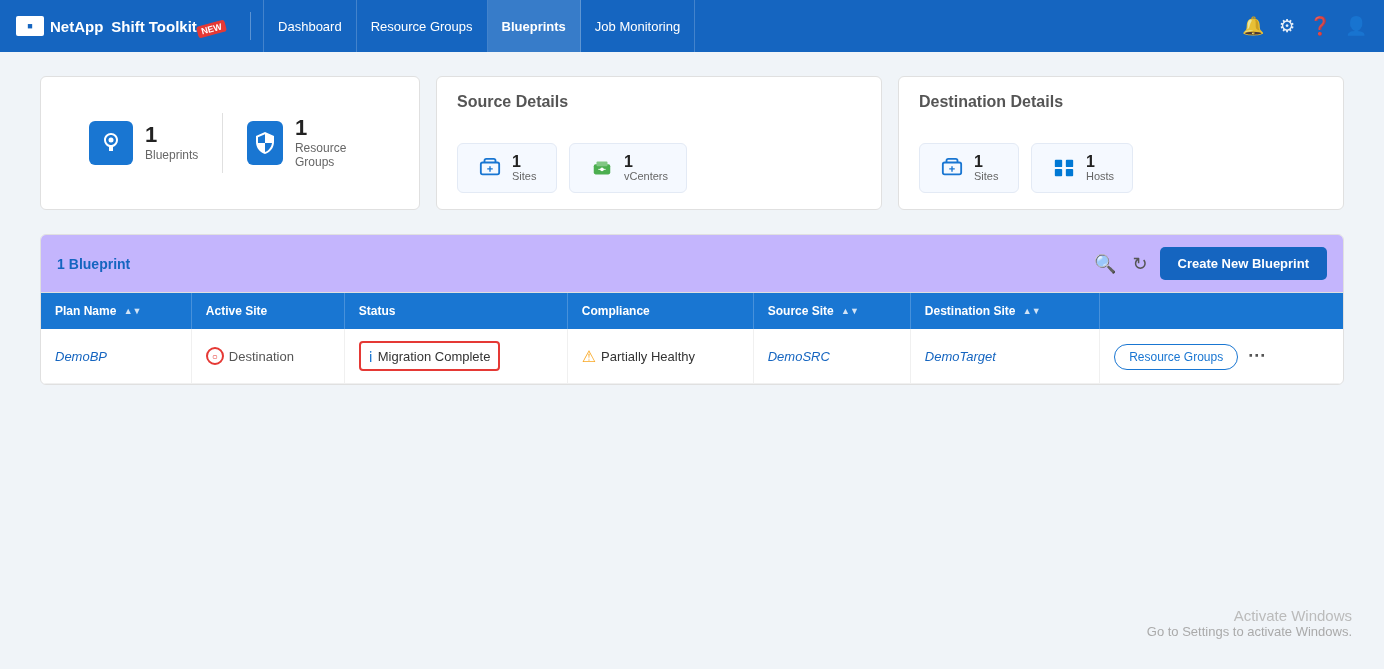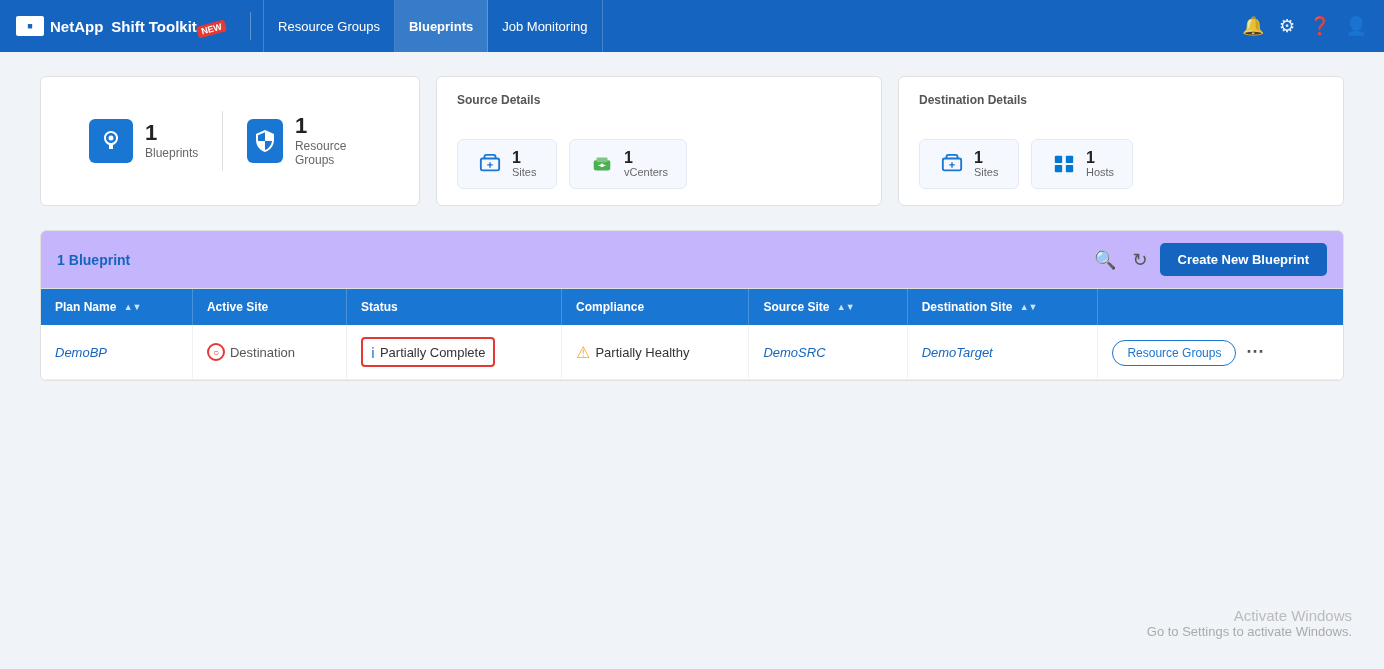--- a/index.html
+++ b/index.html
@@ -146,21 +146,21 @@
       font-weight: 700;
       color: #222;
       line-height: 1;
     }
     .stat-label {
       font-size: 12px;
       color: #666;
       margin-top: 2px;
     }
     .stats-card-title {
-      font-size: 12px;
+      font-size: 16px;
       color: #555;
       font-weight: 600;
       margin-bottom: 12px;
     }
     .stats-card-items {
       display: flex;
       gap: 12px;
     }
     .stats-sub-item {
       background: #f5f9ff;
@@ -368,20 +368,21 @@
       <span class="netapp-logo-text">■</span>
     </div>
     <span class="brand-name">NetApp</span>
     <span class="brand-name" style="margin-left:2px;">
       <span>Shift Toolkit</span>
       <span class="brand-badge">NEW</span>
     </span>
   </div>
   <div class="navbar-divider"></div>
   <div class="nav-links">
+    <a class="nav-link">Dashboard</a>
     <a class="nav-link">Resource Groups</a>
     <a class="nav-link active">Blueprints</a>
     <a class="nav-link">Job Monitoring</a>
   </div>
   <div class="navbar-icons">
     <span class="navbar-icon">🔔</span>
     <span class="navbar-icon">⚙</span>
     <span class="navbar-icon">❓</span>
     <span class="navbar-icon">👤</span>
   </div>
@@ -532,21 +533,21 @@
           <td>
             <div class="active-site-cell">
               <div class="destination-icon">○</div>
               <span>Destination</span>
             </div>
           </td>
           <td>
             <div class="status-cell">
               <div class="status-highlight">
                 <span class="info-icon">ℹ</span>
-                <span>Partially Complete</span>
+                <span>Migration Complete</span>
               </div>
             </div>
           </td>
           <td>
             <div class="compliance-cell">
               <span class="warning-icon">⚠</span>
               <span>Partially Healthy</span>
             </div>
           </td>
           <td>

